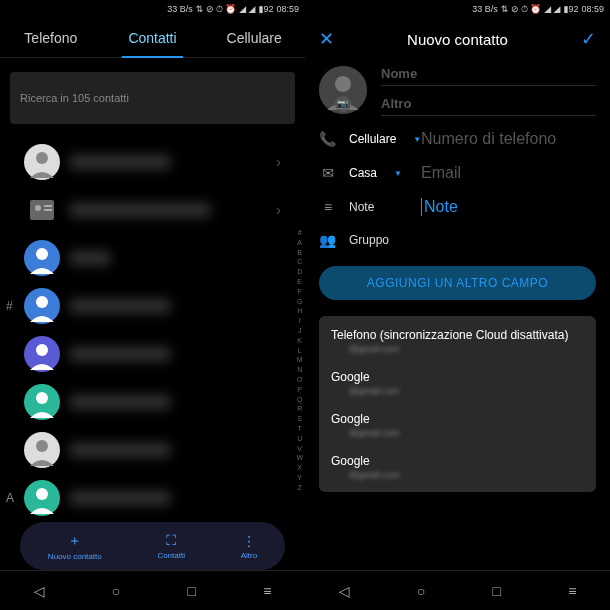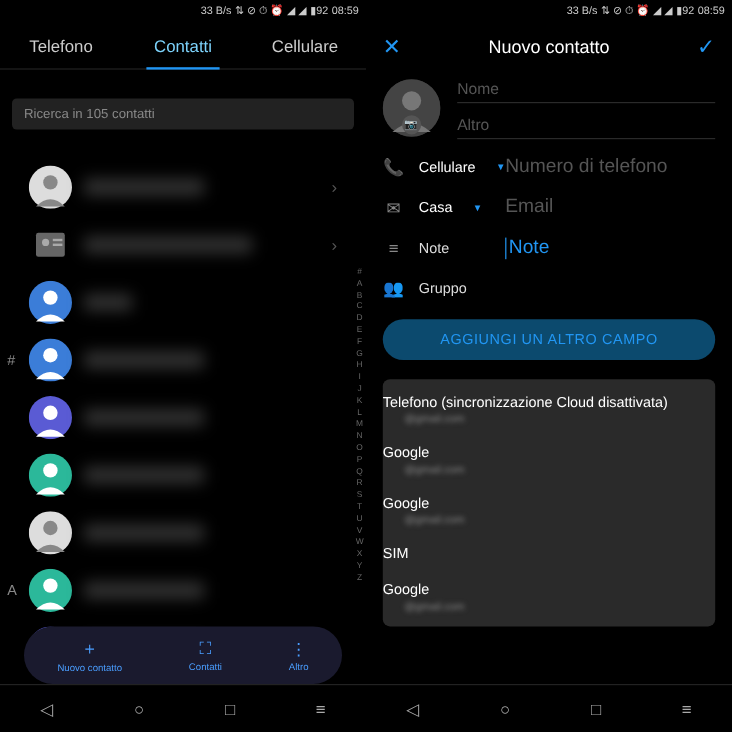--- a/index.html
+++ b/index.html
@@ -3,21 +3,21 @@
 <meta charset="utf-8">
 <style>
 * { margin: 0; padding: 0; box-sizing: border-box; font-family: sans-serif; }
 body { background: #fff; width: 610px; height: 610px; display: flex; }
 .phone { width: 305px; height: 610px; background: #000; color: #fff; display: flex; flex-direction: column; position: relative; }
 .status-bar { height: 18px; display: flex; justify-content: flex-end; align-items: center; padding: 0 6px; font-size: 9px; color: #ccc; gap: 3px; }
 .tabs { display: flex; height: 40px; border-bottom: 1px solid #222; }
 .tab { flex: 1; display: flex; align-items: center; justify-content: center; font-size: 14px; color: #ccc; position: relative; }
 .tab.active { color: #7dd3fc; }
 .tab.active::after { content: ''; position: absolute; bottom: -1px; left: 20%; right: 20%; height: 2px; background: #2196f3; }
-.search-box { margin: 24px 10px; background: #222; border-radius: 4px; padding: 7px 10px; font-size: 11px; color: #888; }
+.search-box { margin: 14px 10px; background: #222; border-radius: 4px; padding: 20px 10px; font-size: 11px; color: #888; }
 .contact-list { flex: 1; overflow: hidden; position: relative; }
 .contact-row { display: flex; align-items: center; padding: 4px 10px; height: 48px; position: relative; }
 .section-letter { position: absolute; left: 6px; color: #888; font-size: 12px; width: 14px; }
 .avatar { width: 36px; height: 36px; border-radius: 50%; margin-left: 14px; display: flex; align-items: center; justify-content: center; flex-shrink: 0; }
 .avatar svg { width: 36px; height: 36px; }
 .contact-name { margin-left: 10px; filter: blur(6px); background: #333; height: 14px; width: 100px; border-radius: 2px; }
 .chevron { margin-left: auto; color: #555; font-size: 14px; margin-right: 14px; }
 .alpha-index { position: absolute; right: 2px; top: 90px; display: flex; flex-direction: column; font-size: 7px; color: #666; gap: 0; line-height: 1.4; }
 .alpha-index span { text-align: center; }
 .bottom-toolbar { position: absolute; bottom: 40px; left: 20px; right: 20px; height: 48px; background: #1a1a2e; border-radius: 24px; display: flex; align-items: center; justify-content: space-around; }
@@ -28,30 +28,30 @@
 
 .header2 { height: 42px; display: flex; align-items: center; padding: 0 14px; }
 .header2 .close { color: #2196f3; font-size: 18px; }
 .header2 .title { flex: 1; text-align: center; font-size: 15px; }
 .header2 .check { color: #2196f3; font-size: 18px; }
 .account-select { text-align: center; padding: 8px 0; font-size: 11px; color: #2196f3; letter-spacing: 0.5px; }
 .form-top { display: flex; padding: 6px 14px; gap: 14px; }
 .photo-avatar { width: 48px; height: 48px; border-radius: 50%; background: #333; display: flex; align-items: flex-end; justify-content: center; position: relative; flex-shrink: 0; }
 .cam-badge { position: absolute; bottom: 2px; width: 16px; height: 16px; background: #555; border-radius: 50%; display: flex; align-items: center; justify-content: center; font-size: 9px; }
 .form-fields-top { flex: 1; display: flex; flex-direction: column; gap: 10px; }
-.field-ph { color: #555; font-size: 13px; border-bottom: 1px solid #2a2a2a; padding-bottom: 4px; }
+.field-ph { color: #555; font-size: 13px; border-bottom: 1px solid #2a2a2a; padding-bottom: 4px; font-weight: bold; }
 .form-row { display: flex; align-items: center; padding: 8px 14px; gap: 12px; }
 .form-row .ic { width: 18px; color: #888; font-size: 14px; text-align: center; }
 .form-row .type { font-size: 12px; width: 60px; display: flex; align-items: center; gap: 17px; }
 .form-row .tri { color: #2196f3; font-size: 8px; }
 .form-row .ph { color: #555; font-size: 16px; flex: 1; }
 .form-row .val { color: #ddd; font-size: 12px; }
 .add-field { margin: 10px 14px; padding: 10px; background: #0c4a6e; border-radius: 18px; text-align: center; color: #2196f3; font-size: 12px; letter-spacing: 0.5px; }
 .account-sheet { margin: 6px 14px 0; background: #2a2a2a; border-radius: 6px; padding: 4px 0; }
-.account-item { padding: 8px 0; font-size: 12px; }
+.account-item { padding: 8px 12px; font-size: 12px; }
 .account-item .em { color: #888; font-size: 9px; margin-top: 2px; margin-left: 18px; filter: blur(2px); }
 </style>
 </head>
 <body>
 
 <div class="phone">
   <div class="status-bar">
     <span>33 B/s</span>
     <span>⇅ ⊘ ⏱ ⏰ ◢ ◢</span>
     <span>▮<span>92</span></span>
@@ -278,23 +278,20 @@
       </div>
       <div class="account-item">
         <div>Google</div>
         <div class="em">@gmail.com</div>
       </div>
       <div class="account-item">
         <div>Google</div>
         <div class="em">@gmail.com</div>
       </div>
       <div class="account-item">
-        <div>SIM</div>
-      </div>
-      <div class="account-item">
         <div>Google</div>
         <div class="em">@gmail.com</div>
       </div>
     </div>
 
   <div class="nav-bar" style="margin-top:auto">
     <span class="nav-btn">◁</span>
     <span class="nav-btn">○</span>
     <span class="nav-btn">□</span>
     <span class="nav-btn">≡</span>

